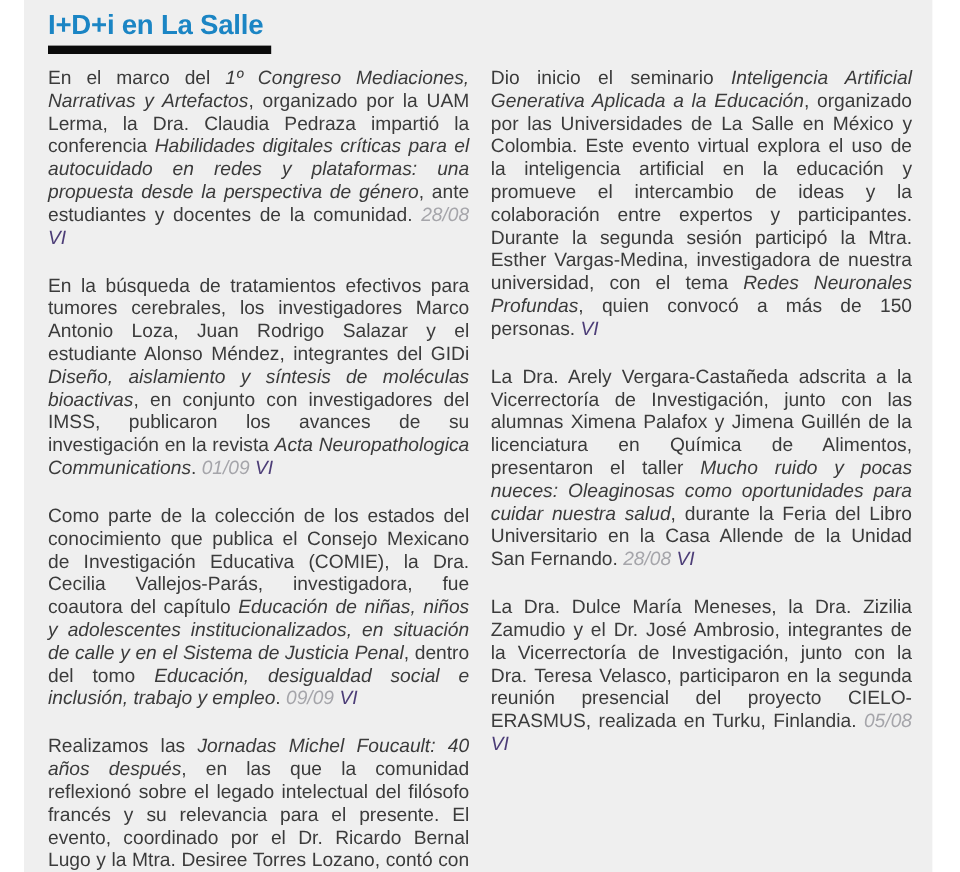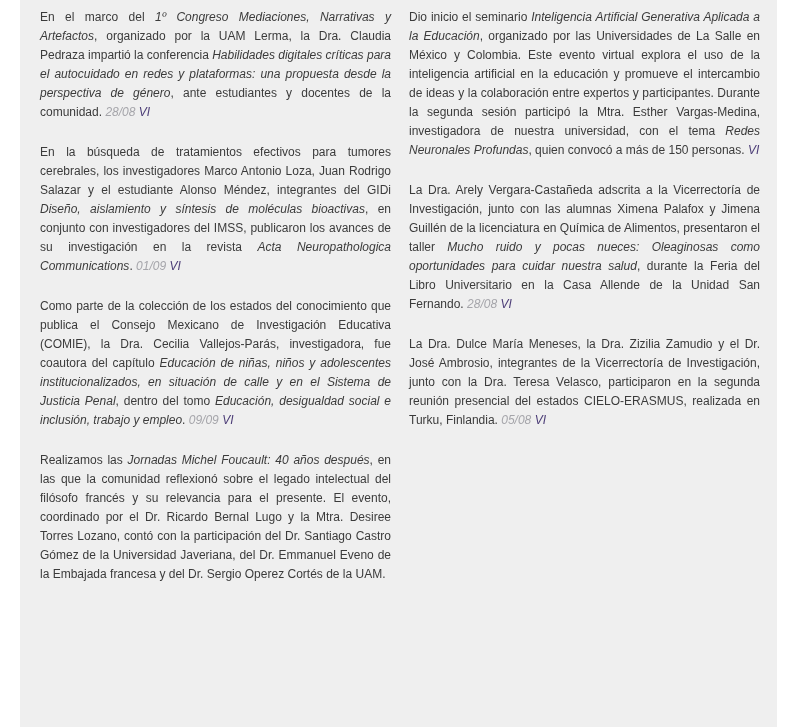--- a/index.html
+++ b/index.html
@@ -43,21 +43,21 @@
   .columns {
     display: flex;
     gap: 18px;
   }
   .col {
     flex: 1 1 0;
     min-width: 0;
   }
   .para {
     margin: 0 0 21px 0;
-    font-size: 12px;
+    font-size: 16px;
     line-height: 19px;
     color: var(--body-text, #3b3b3b);
     text-align: justify;
     hyphens: auto;
     -webkit-hyphens: auto;
   }
   .para:last-child {
     margin-bottom: 0;
   }
   .seg-normal { font-style: normal; }
@@ -68,26 +68,30 @@
   }
   .seg-credit {
     font-style: italic;
     color: var(--credit-purple, #4c3d77);
   }
 </style>
 </head>
 <body>
 
 <div class="page">
+  <header class="section-header">
+    <h1 class="section-title">I+D+i en La Salle</h1>
+    <div class="title-rule"></div>
+  </header>
   <div class="columns">
     <div class="col">
       <p class="para"><span class="seg-normal">En el marco del </span><span class="seg-italic">1º Congreso Mediaciones, Narrativas y Artefactos</span><span class="seg-normal">, organizado por la UAM Lerma, la Dra. Claudia Pedraza impartió la conferencia </span><span class="seg-italic">Habilidades digitales críticas para el autocuidado en redes y plataformas: una propuesta desde la perspectiva de género</span><span class="seg-normal">, ante estudiantes y docentes de la comunidad. </span><span class="seg-date">28/08 </span><span class="seg-credit">VI</span></p>
       <p class="para"><span class="seg-normal">En la búsqueda de tratamientos efectivos para tumores cerebrales, los investigadores Marco Antonio Loza, Juan Rodrigo Salazar y el estudiante Alonso Méndez, integrantes del GIDi </span><span class="seg-italic">Diseño, aislamiento y síntesis de moléculas bioactivas</span><span class="seg-normal">, en conjunto con investigadores del IMSS, publicaron los avances de su investigación en la revista </span><span class="seg-italic">Acta Neuropathologica Communications</span><span class="seg-normal">. </span><span class="seg-date">01/09 </span><span class="seg-credit">VI</span></p>
       <p class="para"><span class="seg-normal">Como parte de la colección de los estados del conocimiento que publica el Consejo Mexicano de Investigación Educativa (COMIE), la Dra. Cecilia Vallejos-Parás, investigadora, fue coautora del capítulo </span><span class="seg-italic">Educación de niñas, niños y adolescentes institucionalizados, en situación de calle y en el Sistema de Justicia Penal</span><span class="seg-normal">, dentro del tomo </span><span class="seg-italic">Educación, desigualdad social e inclusión, trabajo y empleo</span><span class="seg-normal">. </span><span class="seg-date">09/09 </span><span class="seg-credit">VI</span></p>
       <p class="para"><span class="seg-normal">Realizamos las </span><span class="seg-italic">Jornadas Michel Foucault: 40 años después</span><span class="seg-normal">, en las que la comunidad reflexionó sobre el legado intelectual del filósofo francés y su relevancia para el presente. El evento, coordinado por el Dr. Ricardo Bernal Lugo y la Mtra. Desiree Torres Lozano, contó con la participación del Dr. Santiago Castro Gómez de la Universidad Javeriana, del Dr. Emmanuel Eveno de la Embajada francesa y del Dr. Sergio Operez Cortés de la UAM. </span></p>
     </div>
     <div class="col">
       <p class="para"><span class="seg-normal">Dio inicio el seminario </span><span class="seg-italic">Inteligencia Artificial Generativa Aplicada a la Educación</span><span class="seg-normal">, organizado por las Universidades de La Salle en México y Colombia. Este evento virtual explora el uso de la inteligencia artificial en la educación y promueve el intercambio de ideas y la colaboración entre expertos y participantes. Durante la segunda sesión participó la Mtra. Esther Vargas-Medina, investigadora de nuestra universidad, con el tema </span><span class="seg-italic">Redes Neuronales Profundas</span><span class="seg-normal">, quien convocó a más de 150 personas. </span><span class="seg-credit">VI</span></p>
       <p class="para"><span class="seg-normal">La Dra. Arely Vergara-Castañeda adscrita a la Vicerrectoría de Investigación, junto con las alumnas Ximena Palafox y Jimena Guillén de la licenciatura en Química de Alimentos, presentaron el taller </span><span class="seg-italic">Mucho ruido y pocas nueces: Oleaginosas como oportunidades para cuidar nuestra salud</span><span class="seg-normal">, durante la Feria del Libro Universitario en la Casa Allende de la Unidad San Fernando. </span><span class="seg-date">28/08 </span><span class="seg-credit">VI</span></p>
-      <p class="para"><span class="seg-normal">La Dra. Dulce María Meneses, la Dra. Zizilia Zamudio y el Dr. José Ambrosio, integrantes de la Vicerrectoría de Investigación, junto con la Dra. Teresa Velasco, participaron en la segunda reunión presencial del estados CIELO-ERASMUS, realizada en Turku, Finlandia. </span><span class="seg-date">05/08 </span><span class="seg-credit">VI</span></p>
+      <p class="para"><span class="seg-normal">La Dra. Dulce María Meneses, la Dra. Zizilia Zamudio y el Dr. José Ambrosio, integrantes de la Vicerrectoría de Investigación, junto con la Dra. Teresa Velasco, participaron en la segunda reunión presencial del proyecto CIELO-ERASMUS, realizada en Turku, Finlandia. </span><span class="seg-date">05/08 </span><span class="seg-credit">VI</span></p>
     </div>
   </div>
 </div>
 
 </body></html>

